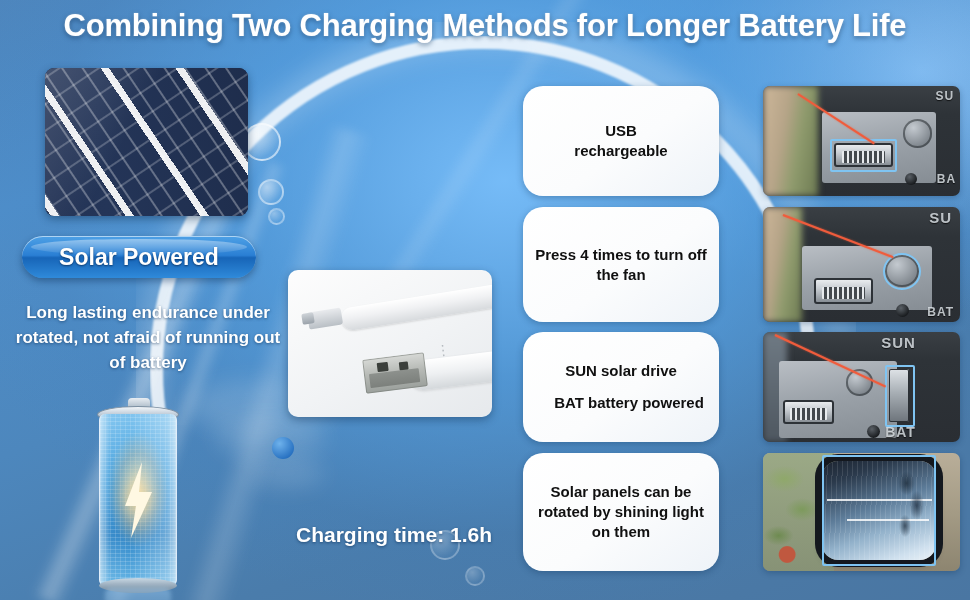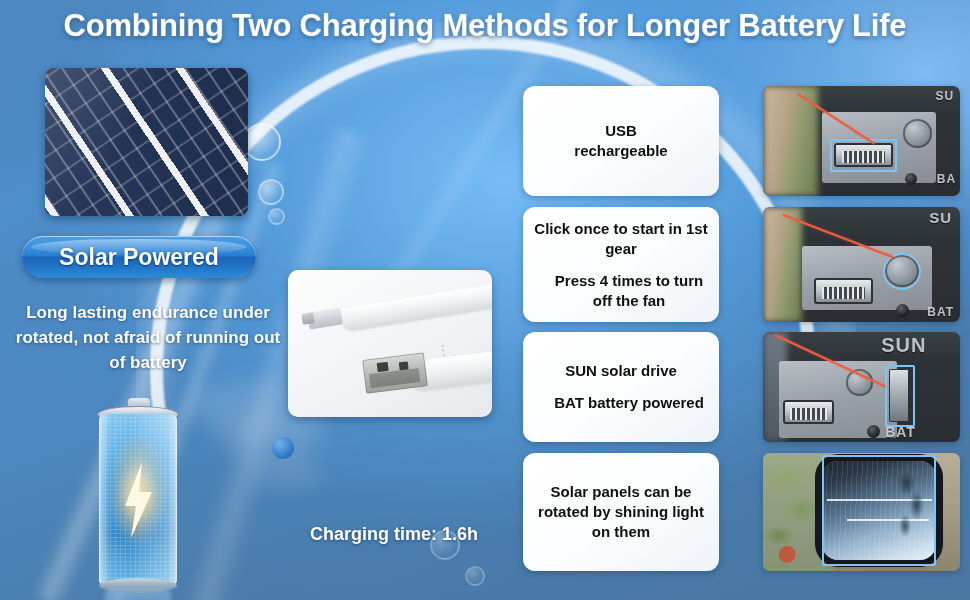--- a/index.html
+++ b/index.html
@@ -267,34 +267,34 @@
     position: absolute; left: 148px; top: 72px;
     color: #b6bbc0; font-size: 14px; transform: rotate(-7deg);
   }
 
   
   .time-text {
     position: absolute;
     left: 258px; top: 520px; width: 272px;
     text-align: center;
     color: #ffffff;
-    font-size: 18px;
+    font-size: 21px;
     font-weight: bold;
     line-height: 29px;
     text-shadow: 0 1px 3px rgba(14,48,88,0.65);
   }
 
   
   .feature-row { position: absolute; left: 523px; }
   .feature-card {
     position: absolute;
     left: 0; top: 0;
     width: 196px;
     height: 100%;
-    border-radius: 12px;
+    border-radius: 20px;
     background: linear-gradient(145deg, #ffffff 0%, #fbfcfd 55%, #eef3f8 100%);
     box-shadow: 0 2px 7px rgba(10,42,80,0.32);
     display: flex;
     flex-direction: column;
     align-items: center;
     justify-content: center;
     box-sizing: border-box;
     padding: 4px 8px;
   }
   .feature-card .line {
@@ -500,21 +500,20 @@
         <div class="bat-dot" style="right:22%;bottom:10%;width:12px;height:12px;"></div>
         <div class="lbl" style="right:2%;bottom:9%;font-size:12px;">BA</div>
         <div class="hl-box" style="left:34%;top:48%;width:34%;height:30%;"></div>
         <div class="arrow-line" style="left:18%;top:6%;width:46%;transform:rotate(33deg);"></div>
       </div>
     </div>
   </div>
 
   <div class="feature-row" style="top:207px;height:115px;">
     <div class="feature-card">
-      <div class="line">Click once to start in 1st gear</div>
       <div class="line">Press 4 times to turn off the fan</div>
     </div>
     <div class="feature-photo">
       <div class="dev">
         <div class="blur-left" style="width:20%;"></div>
         <div class="plate" style="left:20%;top:34%;width:66%;height:56%;"></div>
         <div class="port" style="left:26%;top:62%;width:30%;height:22%;"></div>
         <div class="btn-circle" style="left:62%;top:42%;width:17%;height:28%;"></div>
         <div class="lbl" style="right:4%;top:2%;font-size:15px;">SU</div>
         <div class="bat-dot" style="right:26%;bottom:4%;width:13px;height:13px;"></div>
@@ -530,21 +529,21 @@
       <div class="line">SUN solar drive</div>
       <div class="line">BAT battery powered</div>
     </div>
     <div class="feature-photo">
       <div class="dev">
         <div class="blur-left" style="width:12%;background:linear-gradient(180deg,#6f7a84,#4e5760);"></div>
         <div class="plate" style="left:8%;top:26%;width:60%;height:70%;"></div>
         <div class="port" style="left:10%;top:62%;width:26%;height:22%;"></div>
         <div class="btn-circle" style="left:42%;top:34%;width:14%;height:24%;"></div>
         <div class="switch" style="left:64%;top:34%;width:10%;height:48%;"></div>
-        <div class="lbl" style="left:60%;top:2%;font-size:20px;">SUN</div>
+        <div class="lbl" style="left:60%;top:2%;font-size:15px;">SUN</div>
         <div class="bat-dot" style="left:53%;bottom:4%;width:13px;height:13px;"></div>
         <div class="lbl" style="left:62%;bottom:2%;font-size:14px;">BAT</div>
         <div class="hl-box" style="left:62%;top:30%;width:15%;height:56%;"></div>
         <div class="arrow-line" style="left:6%;top:2%;width:62%;transform:rotate(25deg);"></div>
       </div>
     </div>
   </div>
 
   <div class="feature-row" style="top:453px;height:118px;">
     <div class="feature-card">

